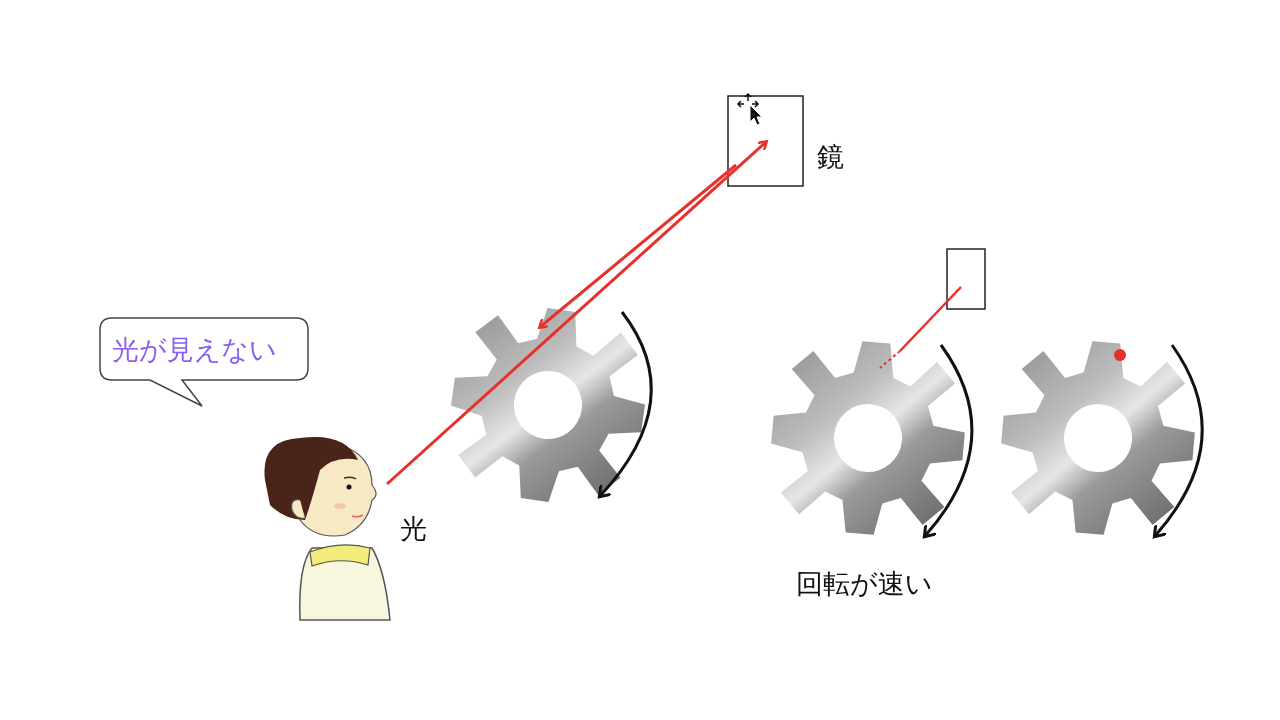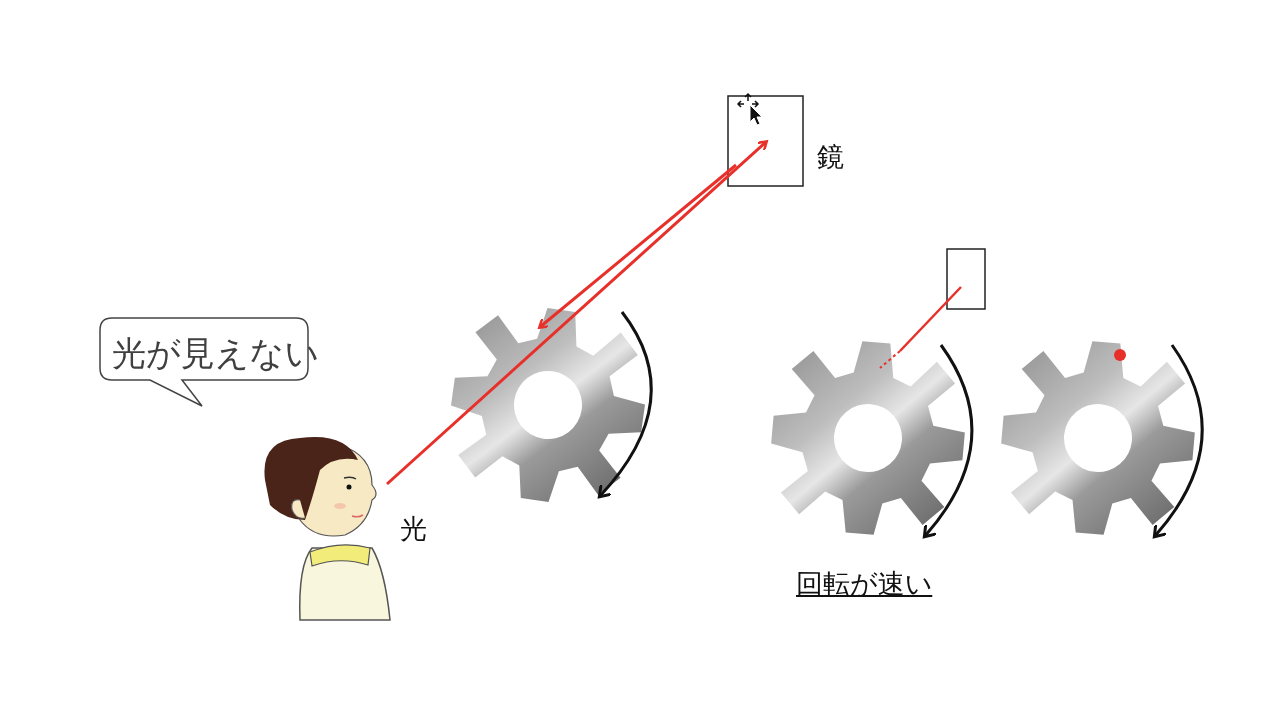--- a/index.html
+++ b/index.html
@@ -1,20 +1,20 @@
 <!DOCTYPE html>
 <html><head>
 <meta charset="utf-8">
 <style>
   html, body { margin:0; padding:0; background:#ffffff; }
   body { width:1280px; height:720px; position:relative; overflow:hidden;
          font-family:"DejaVu Sans","Liberation Sans",sans-serif; }
   #stage { position:absolute; left:0; top:0; width:1280px; height:720px; }
   .label { position:absolute; color:#111; font-size:27px; line-height:1; white-space:nowrap; }
-  .bubble-text { position:absolute; font-size:34px; color:#404040; line-height:1; white-space:nowrap; }
+  .bubble-text { position:absolute; font-size:27px; color:#8b5cf6; line-height:1; white-space:nowrap; }
 </style>
 </head>
 <body>
 
 <div id="stage">
   <svg width="1280" height="720" viewBox="0 0 1280 720" style="position:absolute;left:0;top:0">
     <defs>
       <linearGradient id="gearGrad" x1="0" y1="0" x2="1" y2="1">
         <stop offset="0" stop-color="#8c8c8c"></stop>
         <stop offset="0.35" stop-color="#bdbdbd"></stop>
@@ -80,14 +80,14 @@
       <path d="M0,-10 L0,-3 M-3,-7 L0,-10 L3,-7" stroke="#111" stroke-width="1.5" fill="none"></path>
       <path d="M-10,0 L-4,0 M-7,-3 L-10,0 L-7,3" stroke="#111" stroke-width="1.5" fill="none"></path>
       <path d="M10,0 L4,0 M7,-3 L10,0 L7,3" stroke="#111" stroke-width="1.5" fill="none"></path>
       <path d="M2,1 L2,18 L6,14 L9,21 L12,20 L9,13 L14,13 Z" fill="#111" stroke="#fff" stroke-width="1"></path>
     </g>
   </svg>
 
   <div class="label" style="left:817px;top:143px;">鏡</div>
   <div class="label" style="left:400px;top:515px;">光</div>
   <div class="bubble-text" style="left:112px;top:336px;">光が見えない</div>
-  <div class="label" style="left:796px;top:570px;text-decoration:underline;">回転が速い</div>
+  <div class="label" style="left:796px;top:570px;">回転が速い</div>
 </div>
 
 </body></html>

